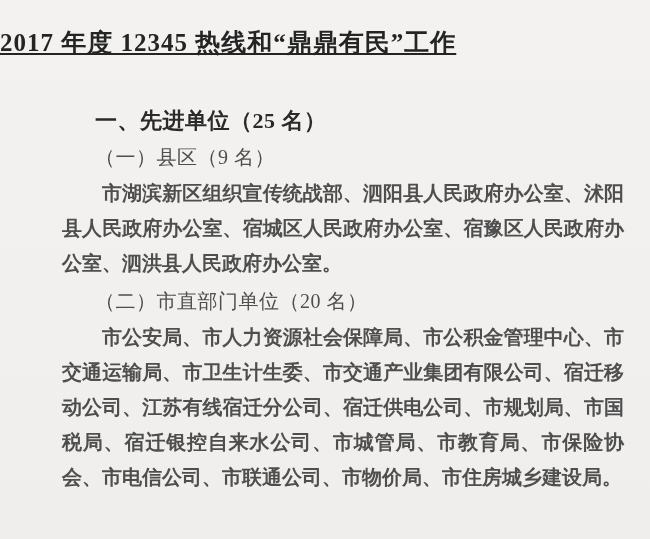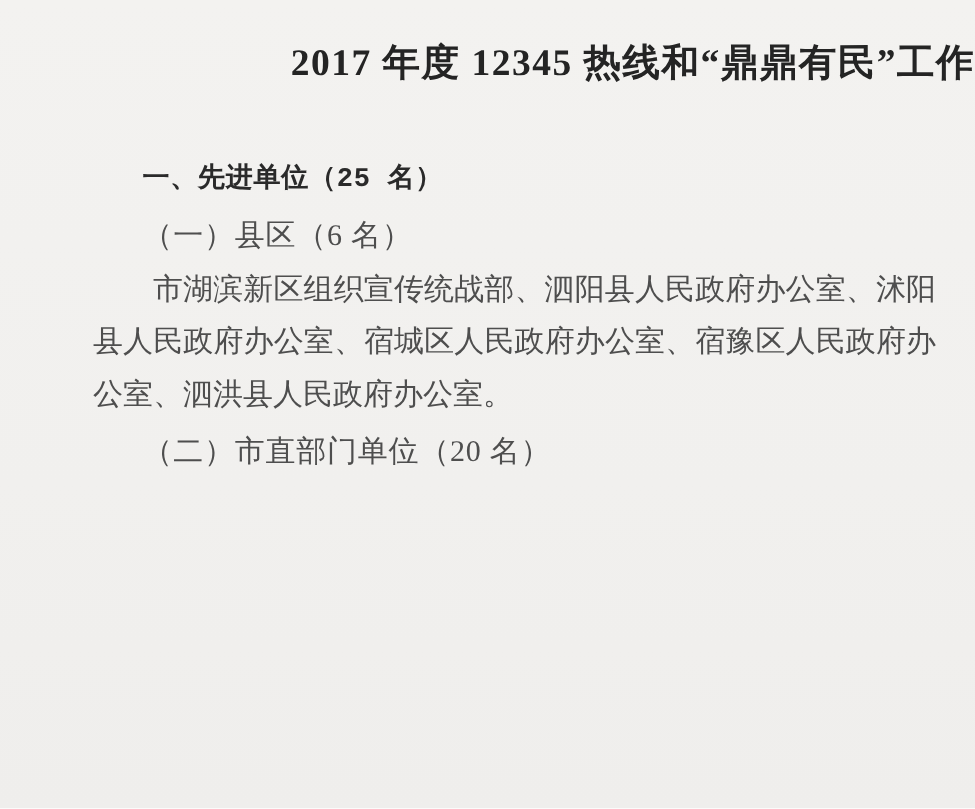--- a/index.html
+++ b/index.html
@@ -14,73 +14,76 @@
   }
   .page {
     position: relative;
     width: 650px;
     height: 539px;
     background: linear-gradient(180deg, #f3f2f0 0%, #f1f0ee 60%, #efeeec 100%);
   }
   .doc-title {
     margin: 0;
     padding-top: 26px;
-    text-align: right;
+    text-align: left;
     font-size: 25px;
     line-height: 34px;
     font-weight: bold;
     letter-spacing: 1px;
     color: #242424;
     font-family: "Liberation Serif", serif;
+    text-decoration: underline;
   }
   .title-line { display: block; }
   .content {
     margin: 43px 26px 0 62px; 
     font-size: 20px;
     line-height: 35px;
     color: #4e4e4e;
     text-align: justify;
   }
   .section-heading {
-    font-family: Liberation Mono, monospace;
+    font-family: Liberation Serif, serif;
     font-weight: bold;
-    font-size: 18px;
+    font-size: 22px;
     color: #2a2a2a;
     text-indent: 33px;
     text-align: left;
     letter-spacing: 0.5px;
   }
   .sub-label {
     text-indent: 33px;
     text-align: left;
     color: #4e4e4e;
     letter-spacing: 0.5px;
   }
   .sub-label-1 { margin: 2px 0 0 0; }
   .sub-label-2 { margin: 3px 0 0 0; }
   .body-para {
     margin: 1px 0 0 0;
     text-indent: 2em;
     letter-spacing: 0;
+    font-weight: bold;
   }
 </style>
 </head>
 <body>
 
 <div class="page">
 
   <h1 class="doc-title">
     <span class="title-line">2017 年度 12345 热线和“鼎鼎有民”工作</span>
   </h1>
 
   <div class="content">
 
     <div class="section-heading">一、先进单位（25 名）</div>
 
-    <div class="sub-label sub-label-1">（一）县区（6 名）</div>
+    <div class="sub-label sub-label-1">（一）县区（9 名）</div>
 
     <p class="body-para">市湖滨新区组织宣传统战部、泗阳县人民政府办公室、沭阳县人民政府办公室、宿城区人民政府办公室、宿豫区人民政府办公室、泗洪县人民政府办公室。</p>
 
     <div class="sub-label sub-label-2">（二）市直部门单位（20 名）</div>
 
+    <p class="body-para">市公安局、市人力资源社会保障局、市公积金管理中心、市交通运输局、市卫生计生委、市交通产业集团有限公司、宿迁移动公司、江苏有线宿迁分公司、宿迁供电公司、市规划局、市国税局、宿迁银控自来水公司、市城管局、市教育局、市保险协会、市电信公司、市联通公司、市物价局、市住房城乡建设局。</p>
 
   </div>
 </div>
 
 </body></html>

